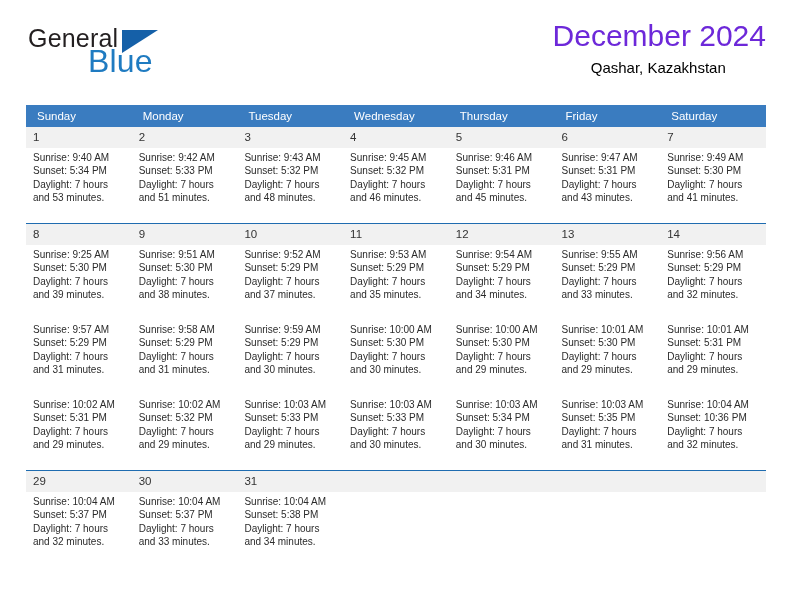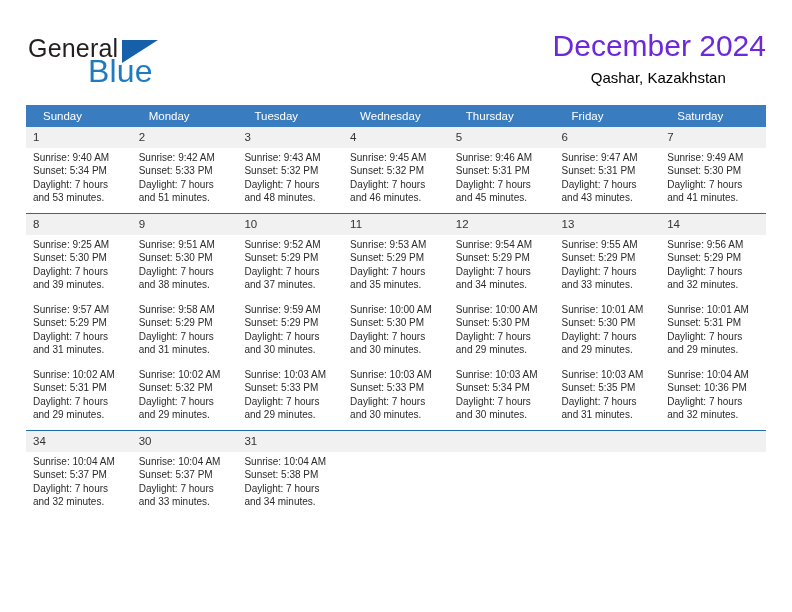--- a/index.html
+++ b/index.html
@@ -18,21 +18,21 @@
     position: relative;
     width: 792px;
     height: 612px;
     box-sizing: border-box;
   }
 
   
   .header {
     position: absolute;
     left: 26px;
-    top: 28px;
+    top: 18px;
     right: 26px;
     height: 70px;
   }
   .logo {
     position: absolute;
     left: 0;
     top: 6px;
     width: 220px;
     height: 58px;
   }
@@ -99,21 +99,21 @@
     width: 740px;
   }
   table.cal col { width: 105.71px; }
 
   thead th {
     background: #3a7cc0;
     color: #ffffff;
     font-size: 11.5px;
     font-weight: normal;
     text-align: left;
-    padding: 5px 0 5px 17px;
+    padding: 5px 0 5px 11px;
     height: 11px;
     line-height: 12px;
   }
 
   tr.week-daynum td {
     background: #f1f1f1;
     border-top: 1.5px solid #1f6cb0;
     font-size: 11.5px;
     line-height: 13px;
     color: #333333;
@@ -121,21 +121,21 @@
     vertical-align: top;
   }
   tr.week-daynum.first td {
     border-top: none;
   }
   tr.week-info td {
     background: #ffffff;
     font-size: 10px;
     line-height: 13.4px;
     color: #2b2b2b;
-    padding: 3px 8px 0 7px;
+    padding: 3px 8px 10px 7px;
     vertical-align: top;
     height: 62px;
   }
   .cellline {
     display: block;
     white-space: nowrap;
   }
 </style>
 </head>
 <body>
@@ -373,21 +373,21 @@
           </td>
           <td>
             <span class="cellline">Sunrise: 10:04 AM</span>
             <span class="cellline">Sunset: 10:36 PM</span>
             <span class="cellline">Daylight: 7 hours</span>
             <span class="cellline">and 32 minutes.</span>
           </td>
         </tr>
 
         <tr class="week-daynum">
-          <td>34</td>
+          <td>29</td>
           <td>30</td>
           <td>31</td>
           <td></td>
           <td></td>
           <td></td>
           <td></td>
         </tr>
         <tr class="week-info">
           <td>
             <span class="cellline">Sunrise: 10:04 AM</span>

